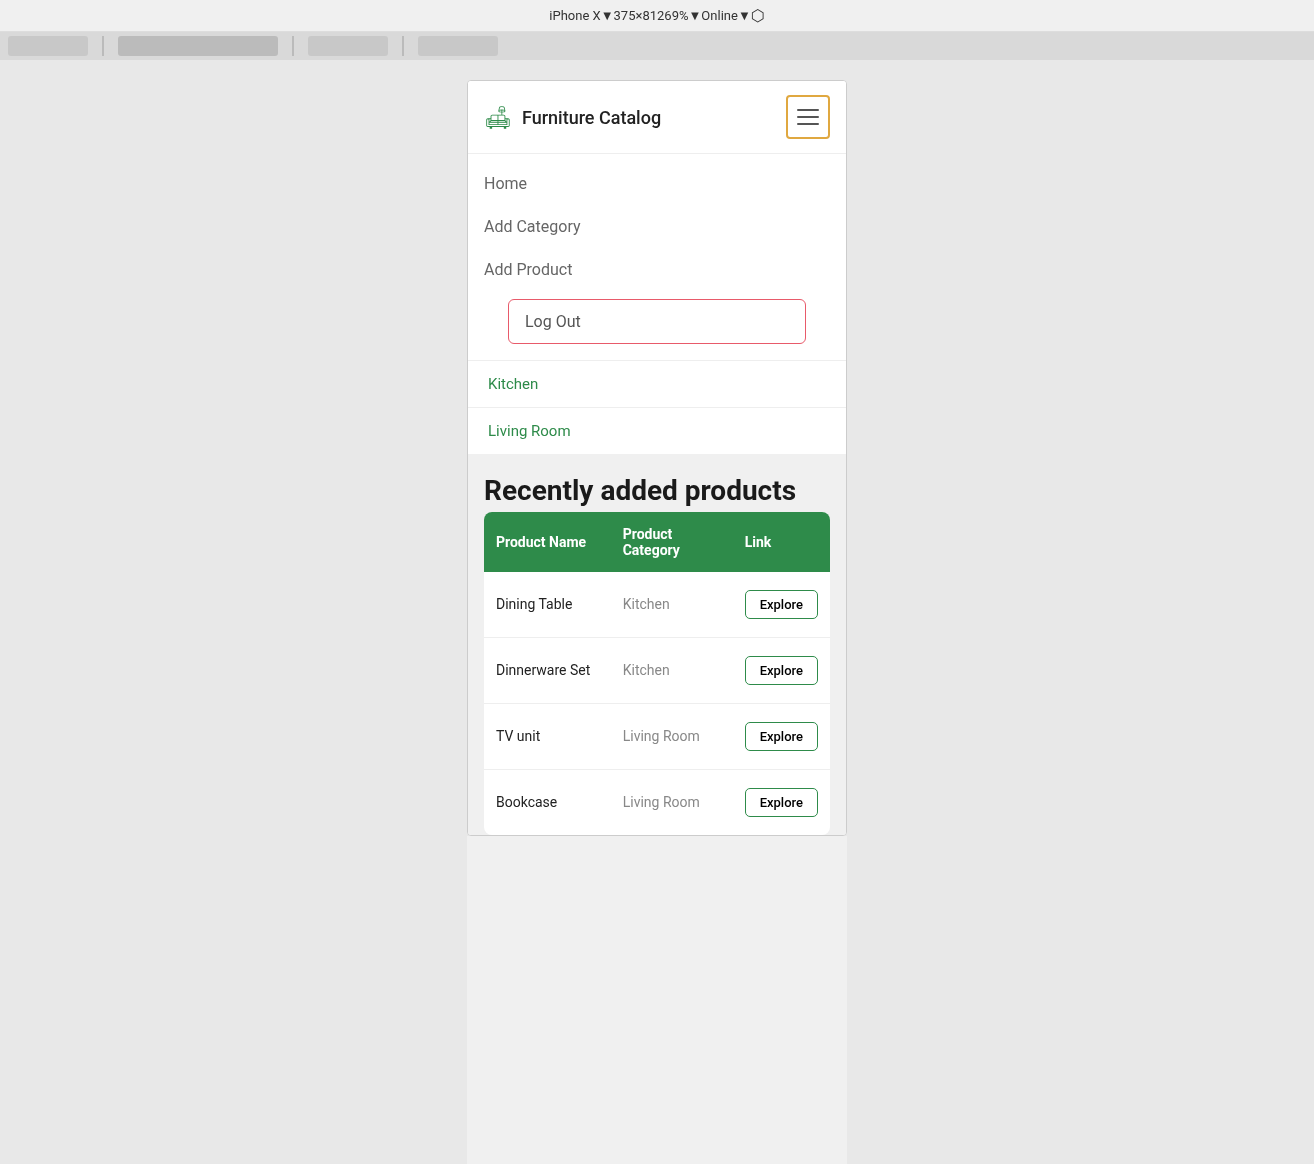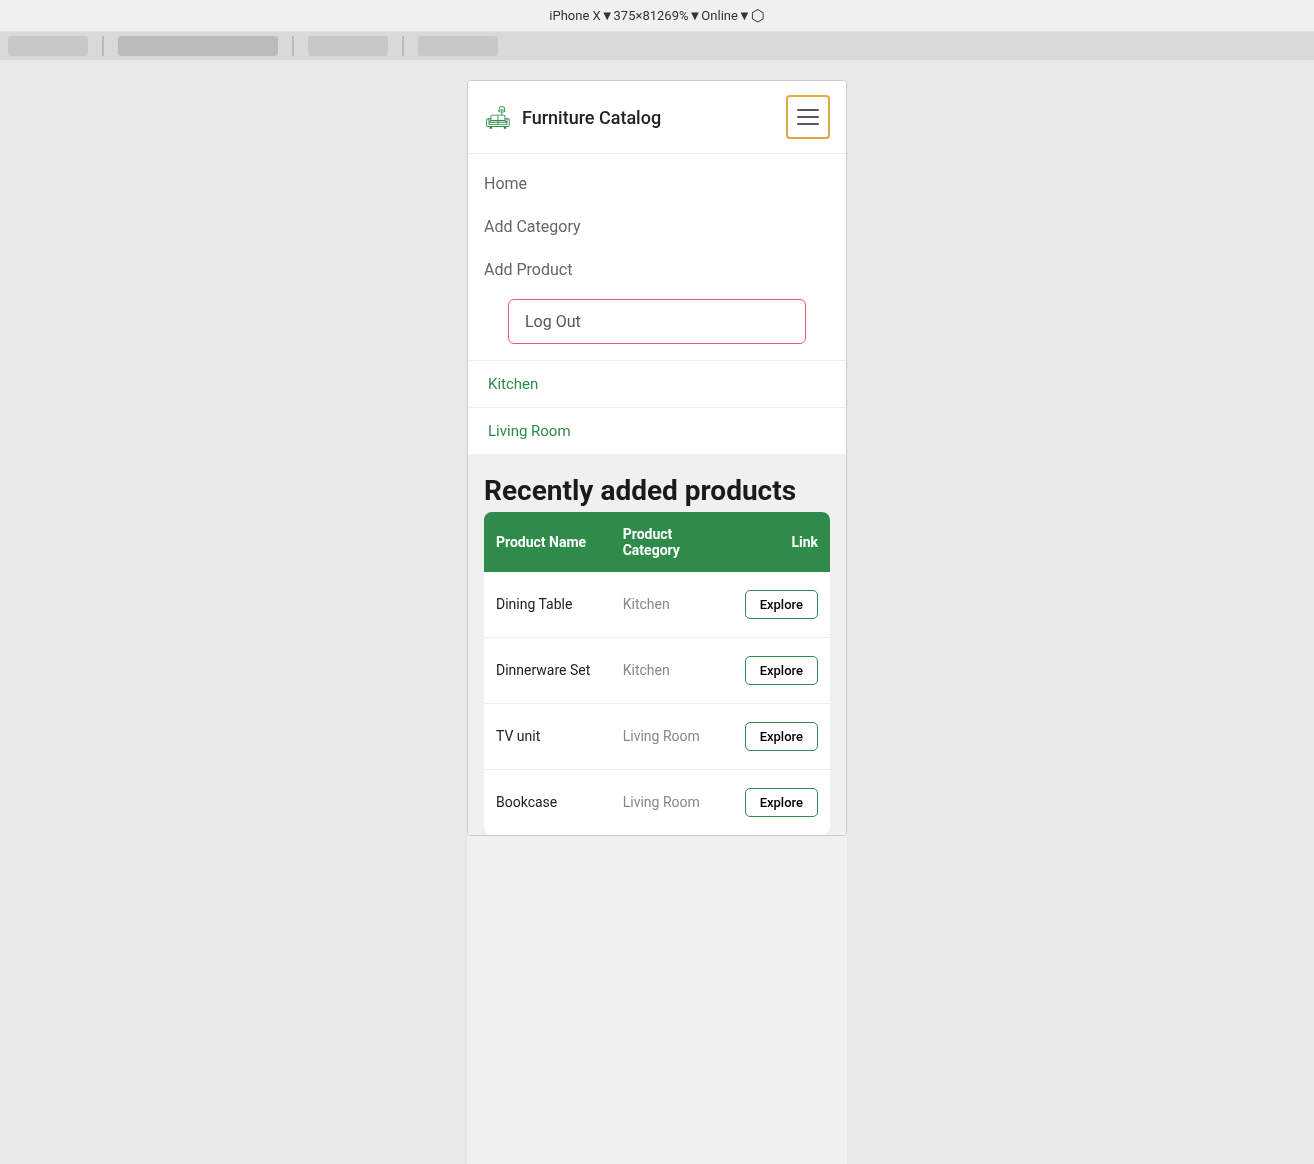--- a/index.html
+++ b/index.html
@@ -168,21 +168,21 @@
     }
     .products-table thead th {
       color: white;
       font-weight: 700;
       font-size: 14px;
       padding: 14px 12px;
       text-align: left;
     }
     .products-table thead th:first-child { width: 38%; }
     .products-table thead th:nth-child(2) { width: 37%; }
-    .products-table thead th:last-child { width: 25%; text-align: right; }
+    .products-table thead th:last-child { width: 25%; }
 
     .products-table tbody tr {
       border-bottom: 1px solid #eee;
     }
     .products-table tbody tr:last-child { border-bottom: none; }
     .products-table tbody td {
       padding: 18px 12px;
       font-size: 14px;
       vertical-align: middle;
     }

